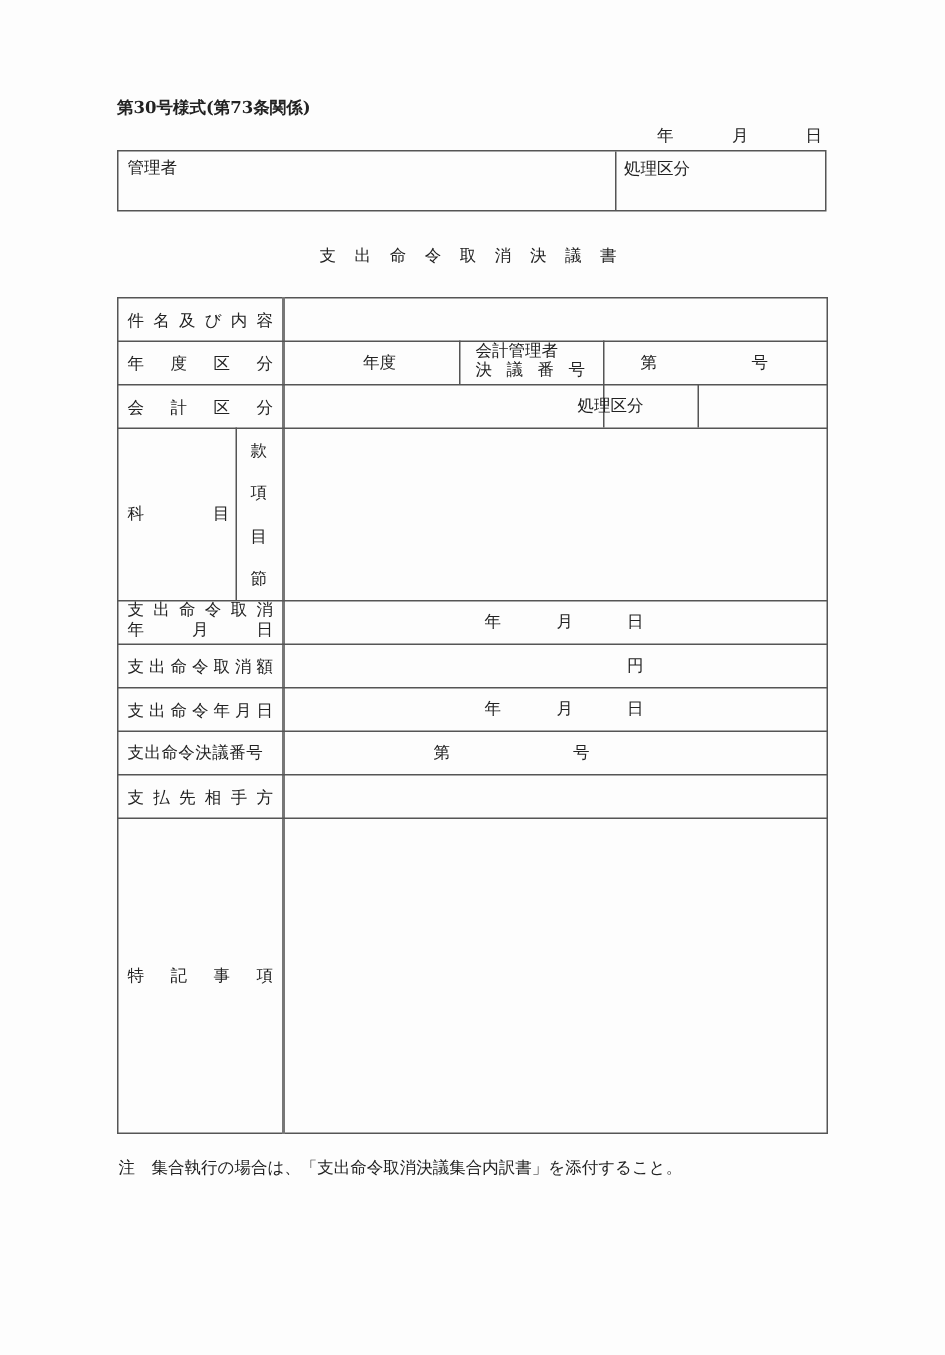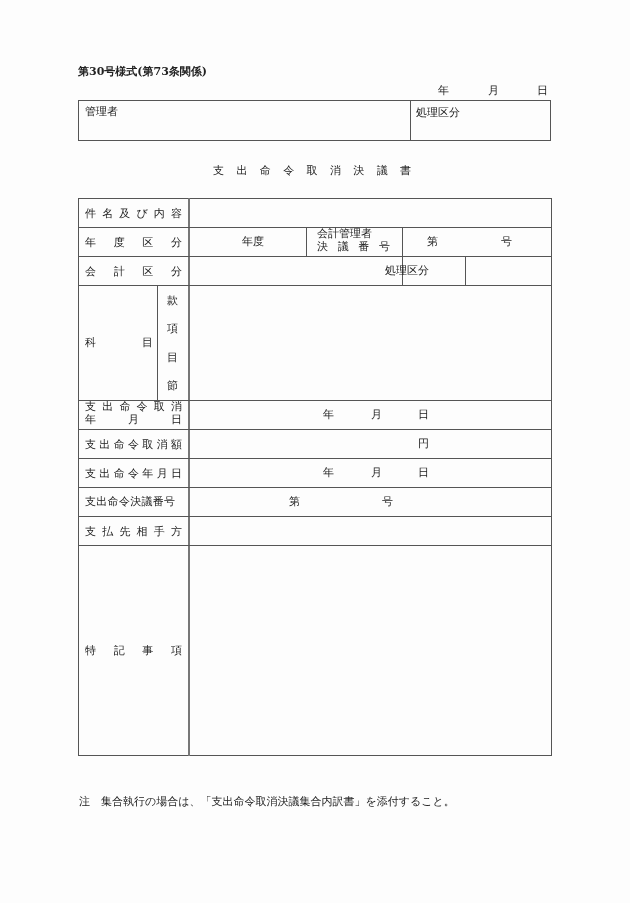--- a/index.html
+++ b/index.html
@@ -168,13 +168,13 @@
 <div class="abs" style="left:191px;top:517px;width:359px;height:27px;"></div>
 
 <div class="abs spread" style="left:85px;top:643px;width:97px;">
   <span>特</span>
   <span>記</span>
   <span>事</span>
   <span>項</span>
 </div>
 <div class="abs" style="left:191px;top:546px;width:359px;height:208px;"></div>
 
-<div class="cell-text" style="left:79px;top:796px;font-family:Liberation Mono, monospace;">注　集合執行の場合は、「支出命令取消決議集合内訳書」を添付すること。</div>
+<div class="cell-text" style="left:79px;top:772px;">注　集合執行の場合は、「支出命令取消決議集合内訳書」を添付すること。</div>
 
 </body></html>

